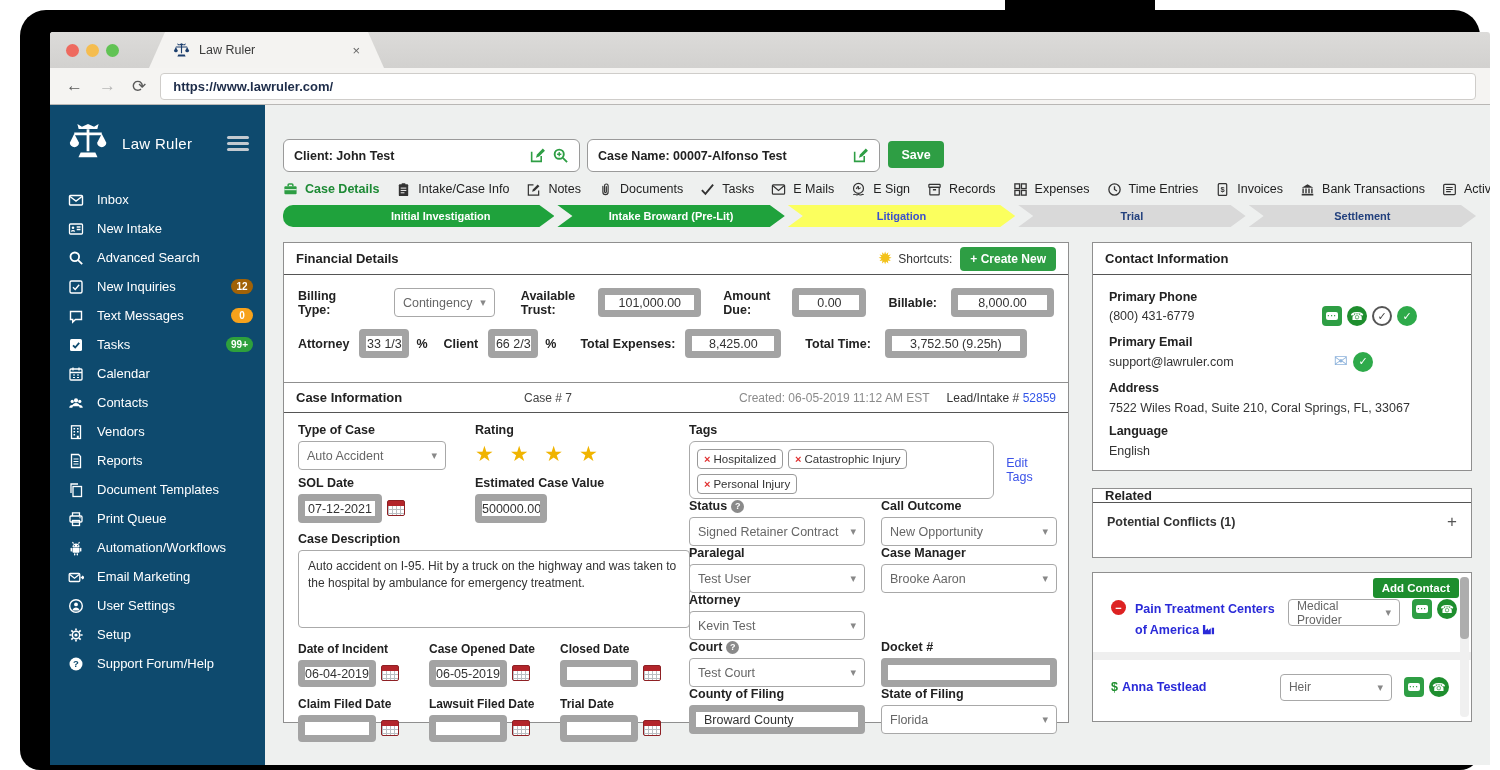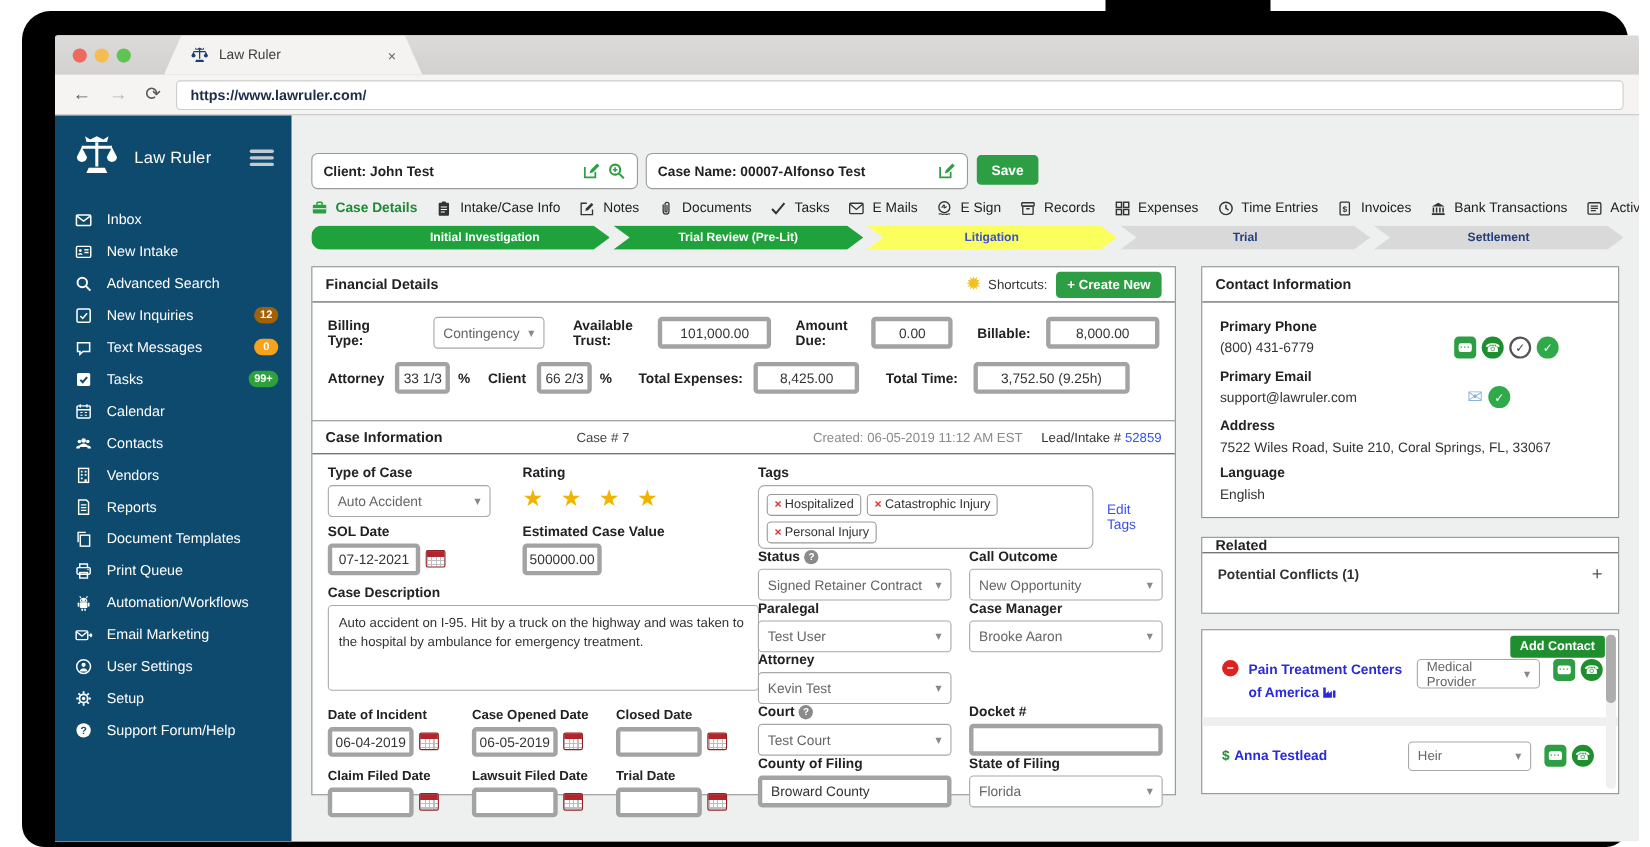--- a/index.html
+++ b/index.html
@@ -67,21 +67,21 @@
   .ptitle{font-size:13px;font-weight:bold;color:#222;}
 
   
   .fin{left:18px;top:137px;width:786px;height:144px;}
   .fin .phead .spacer{flex:1;}
   .bulb{color:#f3c21a;font-size:17px;margin-right:6px;}
   .shcts{font-size:12px;color:#333;margin-right:8px;}
   .createbtn{height:24px;background:#2e9e44;border-radius:4px;color:#fff;font-size:12px;font-weight:bold;display:flex;align-items:center;padding:0 10px;cursor:pointer;}
   .finrow{display:flex;align-items:center;padding:0 14px;margin-top:13px;}
   .flabel{font-size:12.5px;font-weight:bold;color:#222;}
-  .ibox{height:29px;border:4px solid #a3a3a3;border-radius:4px;background:#fff;font-size:12.5px;color:#333;text-align:center;font-family:inherit;}
+  .ibox{height:29px;border:7px solid #a3a3a3;border-radius:4px;background:#fff;font-size:12.5px;color:#333;text-align:center;font-family:inherit;}
   .selbox{height:29px;border:1px solid #a8a8a8;border-radius:4px;background:#fff;display:flex;align-items:center;padding:0 8px;font-size:12.5px;color:#666;cursor:pointer;}
   .selbox .caret{margin-left:auto;color:#888;font-size:11px;}
 
   
   .cinfo{left:18px;top:277px;width:786px;height:341px;}
   .cinfo .phead{height:30px;padding:0 12px;}
   .ci-num{font-size:12px;color:#444;position:absolute;left:240px;}
   .ci-created{font-size:12px;color:#8a8a8a;position:absolute;left:455px;}
   .ci-lead{font-size:12px;color:#333;margin-left:auto;}
   .ci-lead a{color:#3355e8;text-decoration:none;}
@@ -504,21 +504,21 @@
           <svg viewBox="0 0 16 16">
                 <rect x="1.8" y="2.5" width="12.4" height="11" rx="1.2" fill="none" stroke="#333" stroke-width="1.3"></rect>
                 <path d="M4.4 5.8h7M4.4 8h7M4.4 10.2h5" stroke="#333" stroke-width="1.2"></path>
               </svg>
           <span>Activity</span>
             </span>
       </div>
 
       <div class="pipe">
         <div class="seg first done">Initial Investigation</div>
-        <div class="seg done">Trial Review (Pre-Lit)</div>
+        <div class="seg done">Intake Broward (Pre-Lit)</div>
         <div class="seg current">Litigation</div>
         <div class="seg todo">Trial</div>
         <div class="seg todo">Settlement</div>
       </div>
 
       <div class="panel fin">
         <div class="phead">
           <span class="ptitle">Financial Details</span>
           <span class="spacer"></span>
           <span class="bulb">✹</span>

